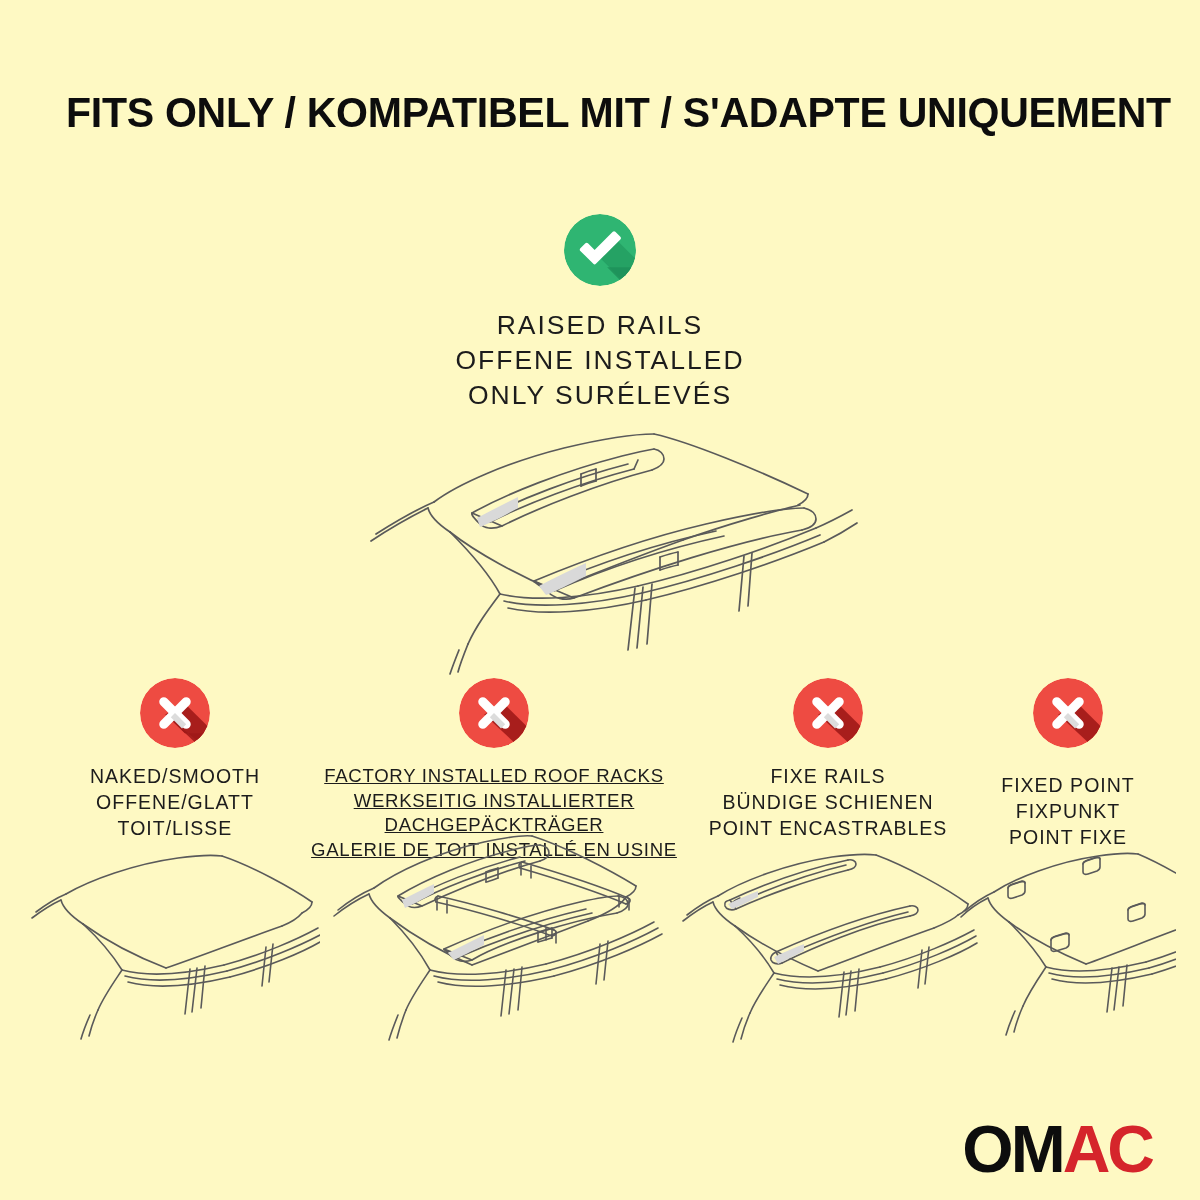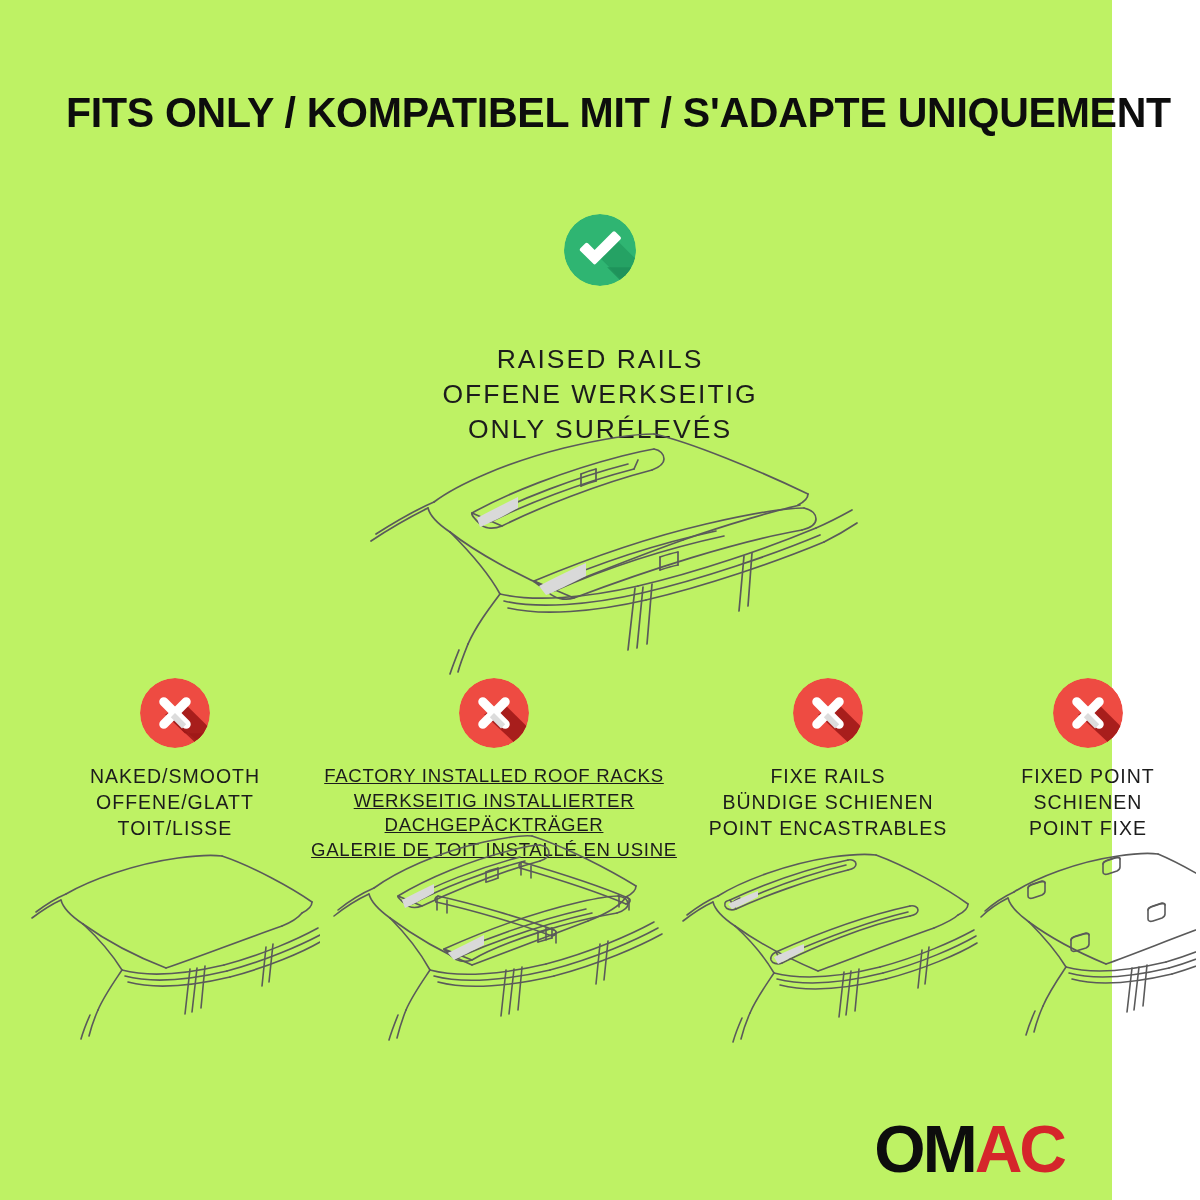--- a/index.html
+++ b/index.html
@@ -12,23 +12,23 @@
     width: 1200px;
     height: 1200px;
     font-family: "Liberation Sans", sans-serif;
     color: #1a1a1a;
     overflow: hidden;
     position: relative;
   }
 
   .page {
     position: relative;
-    width: 1112px;
+    width: 1200px;
     height: 1200px;
-    background: #bef264;
+    background: #fef9c3;
   }
 
   
   .header {
     position: absolute;
     left: 66px;
     top: 86px;
     width: 1075px;
     height: 52px;
     display: flex;
@@ -61,21 +61,20 @@
 
   
   .ok-block {
     position: absolute;
     left: 0;
     top: 214px;
     width: 1200px;
     display: flex;
     flex-direction: column;
     align-items: center;
-    gap: 34px;
   }
   .badge-ok {
     width: 72px;
     height: 72px;
   }
   .ok-caption {
     margin-top: 22px;
     text-align: center;
     font-size: 26.5px;
     line-height: 1.32;
@@ -106,21 +105,21 @@
   .not-col {
     position: absolute;
     top: 0;
     display: flex;
     flex-direction: column;
     align-items: center;
   }
   .not-col.c0 { left: 30px;  width: 290px; }
   .not-col.c1 { left: 310px; width: 368px; }
   .not-col.c2 { left: 678px; width: 300px; }
-  .not-col.c3 { left: 980px; width: 216px; }
+  .not-col.c3 { left: 960px; width: 216px; gap: 9px; }
 
   .badge-no {
     width: 70px;
     height: 70px;
   }
   .not-caption {
     margin-top: 16px;
     text-align: center;
     font-size: 19.5px;
     line-height: 1.33;
@@ -186,21 +185,21 @@
             <path d="M69.5 32.5 L78 41 L126 89 L78 89 L40.5 51.5 Z" fill="#1E9159" opacity="0.55"></path>
           </g>
 
           <path d="M24.5 49.5 L31.5 42.5 L42.5 53.5 L69.5 26.5 L76.5 33.5 L42.5 67.5 Z" fill="#FFFFFF" stroke="#FFFFFF" stroke-width="5" stroke-linejoin="round" stroke-linecap="round"></path>
         </svg>
       </div>
     </div>
 
     <div class="ok-caption">
       <div>RAISED RAILS</div>
-      <div>OFFENE WERKSEITIG</div>
+      <div>OFFENE INSTALLED</div>
       <div>ONLY SURÉLEVÉS</div>
     </div>
   </div>
 
   <div class="hero-illustration">
     <svg viewBox="0 0 528 278" xmlns="http://www.w3.org/2000/svg" aria-hidden="true">
       <g fill="none" stroke="#5a5a5a" stroke-width="1.7" stroke-linecap="round" stroke-linejoin="round">
 
         <path d="M96 104 C120 86 170 64 226 50 C268 40 300 36 316 36"></path>
         <path d="M316 36 C352 44 420 72 470 96"></path>
@@ -520,21 +519,21 @@
               <line x1="66" y1="34" x2="34" y2="66"></line>
             </g>
             <g clip-path="url(#noClip3)">
               <path d="M50 50 L66 66 L60 72 L44 56 Z" fill="#DCDCDC"></path>
             </g>
           </svg>
         </div>
       </div>
       <div class="not-caption">
         <div>FIXED POINT</div>
-        <div>SCHIENEN</div>
+        <div>FIXPUNKT</div>
         <div>POINT FIXE</div>
       </div>
       <div class="not-illustration">
         <svg viewBox="0 0 216 215" xmlns="http://www.w3.org/2000/svg" aria-hidden="true">
           <g fill="none" stroke="#5a5a5a" stroke-width="1.6" stroke-linecap="round" stroke-linejoin="round">
             <path d="M34 56 C56 42 96 26 138 20 C158 17 170 17 178 18"></path>
             <path d="M178 18 C202 28 236 48 256 62"></path>
             <path d="M28 62 C30 70 38 78 49 86"></path>
             <path d="M49 86 C72 103 102 118 126 128"></path>
             <path d="M126 128 C154 118 196 101 232 88"></path>

